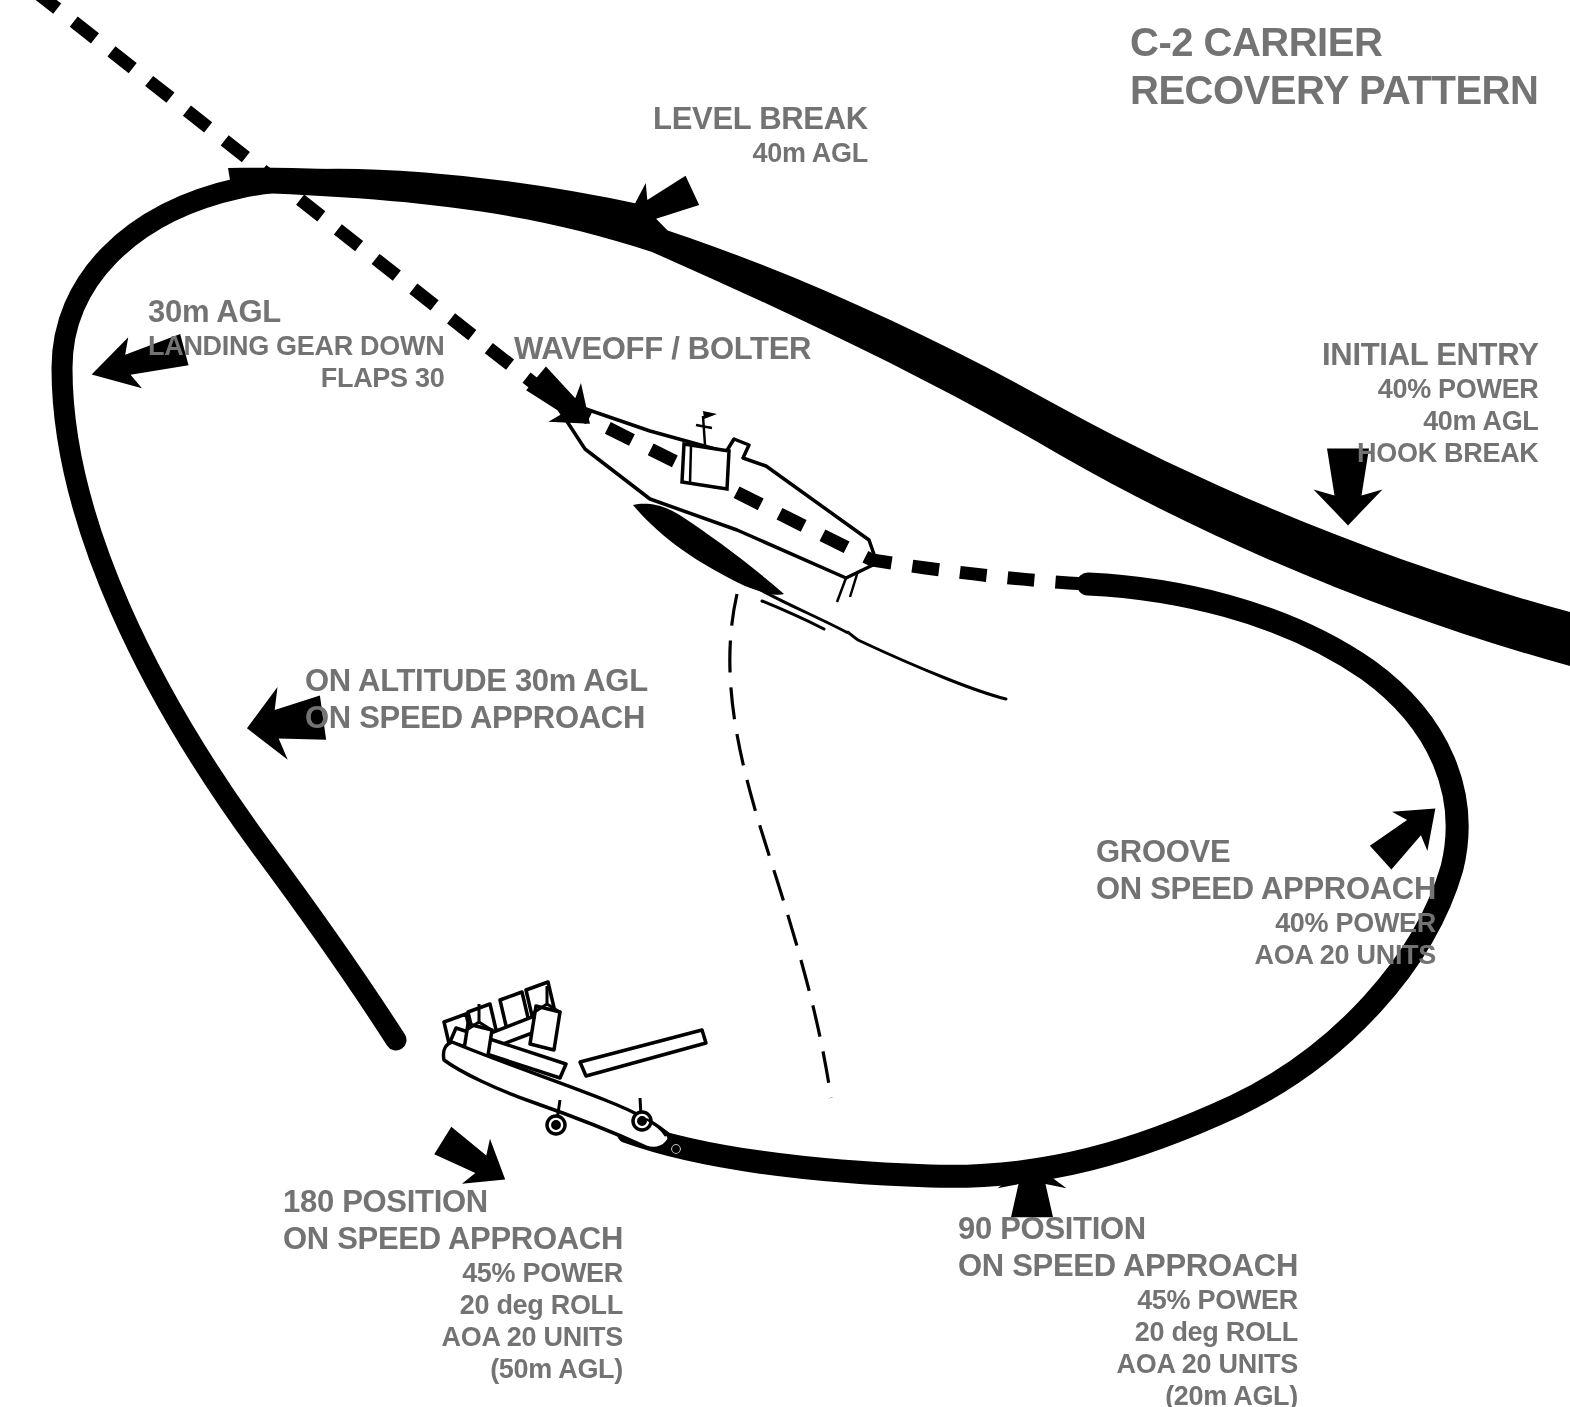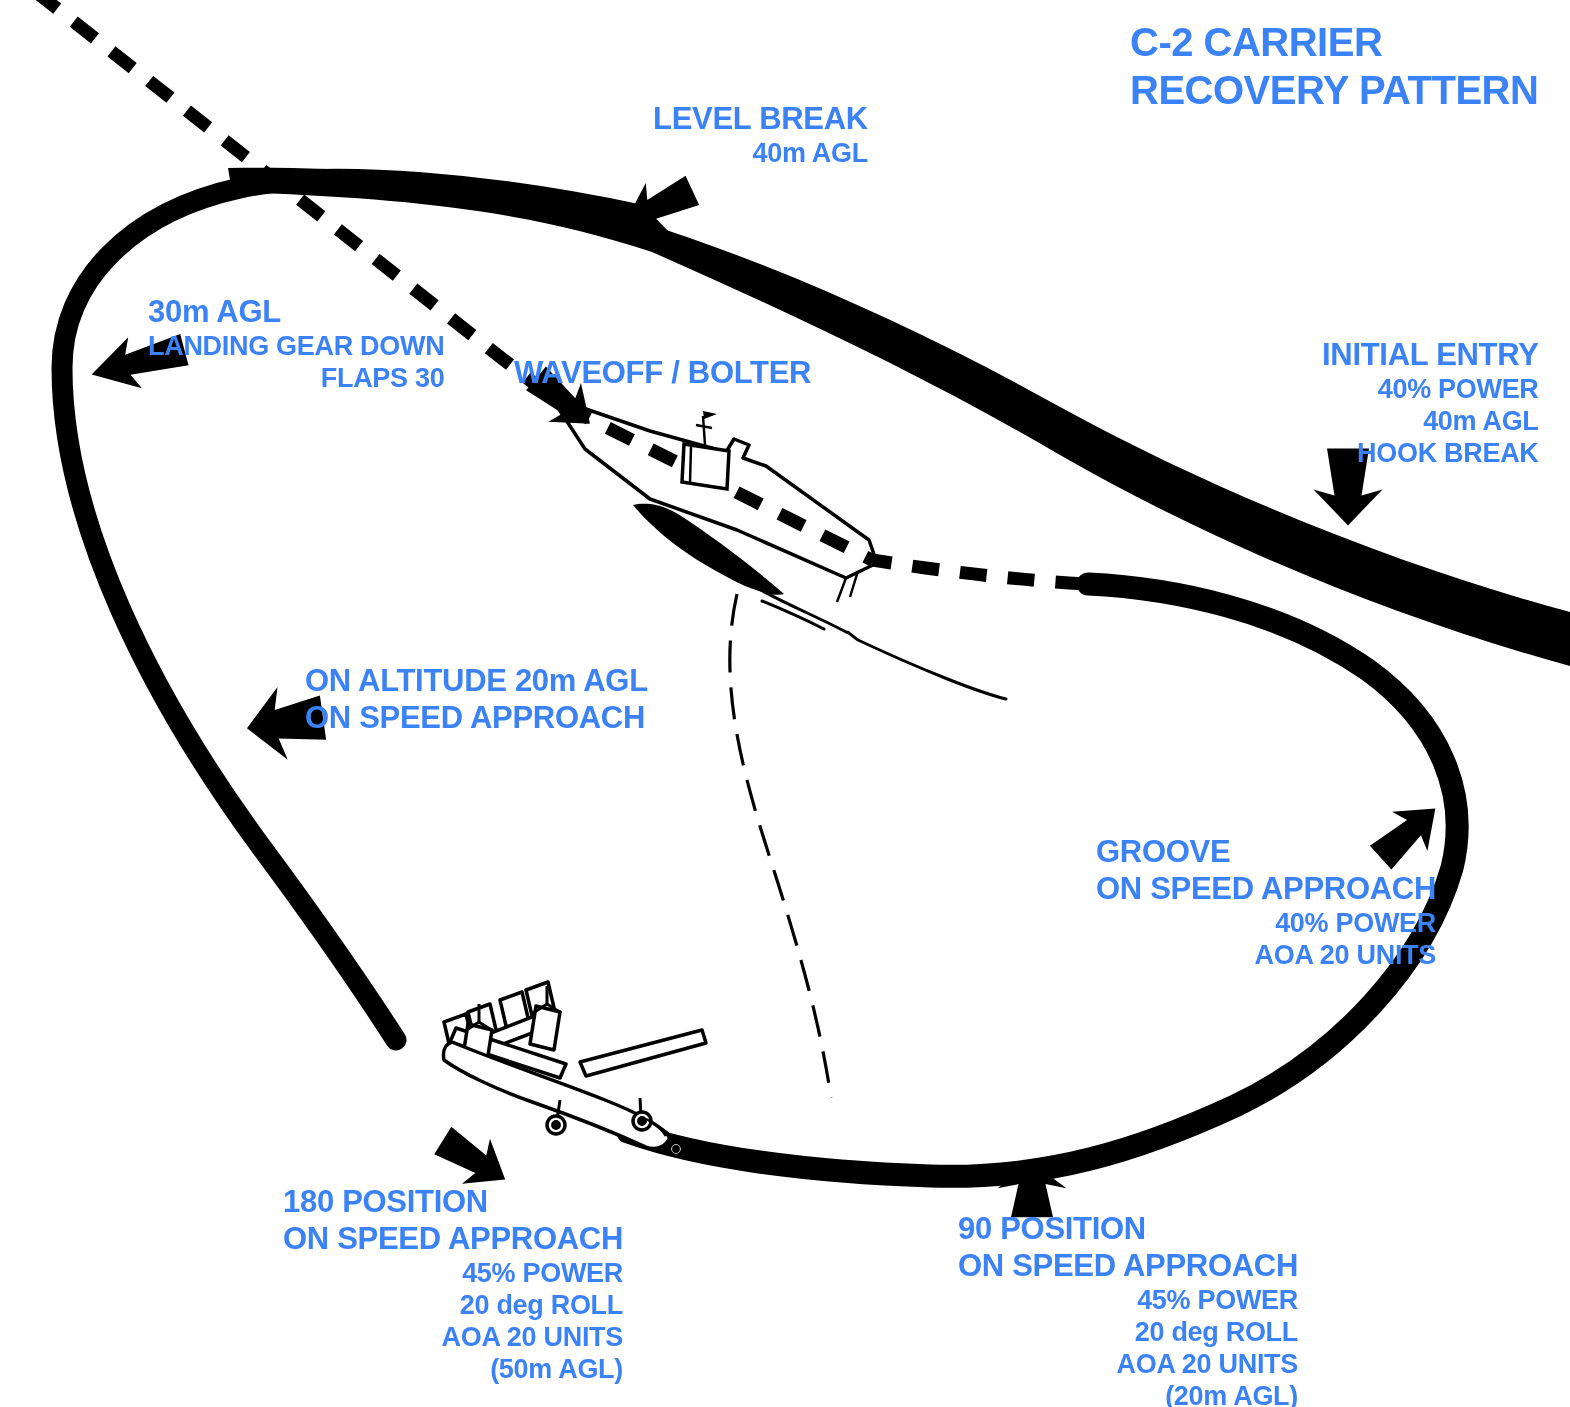--- a/index.html
+++ b/index.html
@@ -1,23 +1,23 @@
 <!DOCTYPE html>
 <html><head>
 <meta charset="utf-8">
 <style>
   html,body{margin:0;padding:0;background:#fff;}
   #page{position:relative;width:1570px;height:1407px;background:#fff;overflow:hidden;
-        font-family:"Liberation Sans",sans-serif;font-weight:bold;color:#3b82f6;}
+        font-family:"Liberation Sans",sans-serif;font-weight:bold;color:#737373;}
   #art{position:absolute;left:0;top:0;}
   .anno{position:absolute;white-space:nowrap;}
   .anno .h{font-size:31px;line-height:37px;letter-spacing:-0.3px;}
   .anno .d{font-size:27px;line-height:32px;letter-spacing:-0.3px;text-align:right;}
   .title{position:absolute;left:1130px;top:18px;font-size:40px;line-height:48px;letter-spacing:-0.5px;}
-  .wv{font-size:29px;margin-top:24px;}
+  .wv{font-size:29px;}
 </style>
 </head>
 <body>
 
 <div id="page">
 
   <svg id="art" width="1570" height="1407" viewBox="0 0 1570 1407">
     <defs>
       <path id="blockArrow" d="M32,0 L2,-23 L7,-9 L-32,-14 L-32,14 L7,9 L2,23 Z"></path>
     </defs>
@@ -114,21 +114,21 @@
   </div>
 
   <div class="anno" style="left:1322px;top:336px">
     <div class="h">INITIAL ENTRY</div>
     <div class="d">40% POWER</div>
     <div class="d">40m AGL</div>
     <div class="d">HOOK BREAK</div>
   </div>
 
   <div class="anno" style="left:305px;top:662px">
-    <div class="h">ON ALTITUDE 20m AGL</div>
+    <div class="h">ON ALTITUDE 30m AGL</div>
     <div class="h">ON SPEED APPROACH</div>
   </div>
 
   <div class="anno" style="left:1096px;top:833px">
     <div class="h">GROOVE</div>
     <div class="h">ON SPEED APPROACH</div>
     <div class="d">40% POWER</div>
     <div class="d">AOA 20 UNITS</div>
   </div>
 

